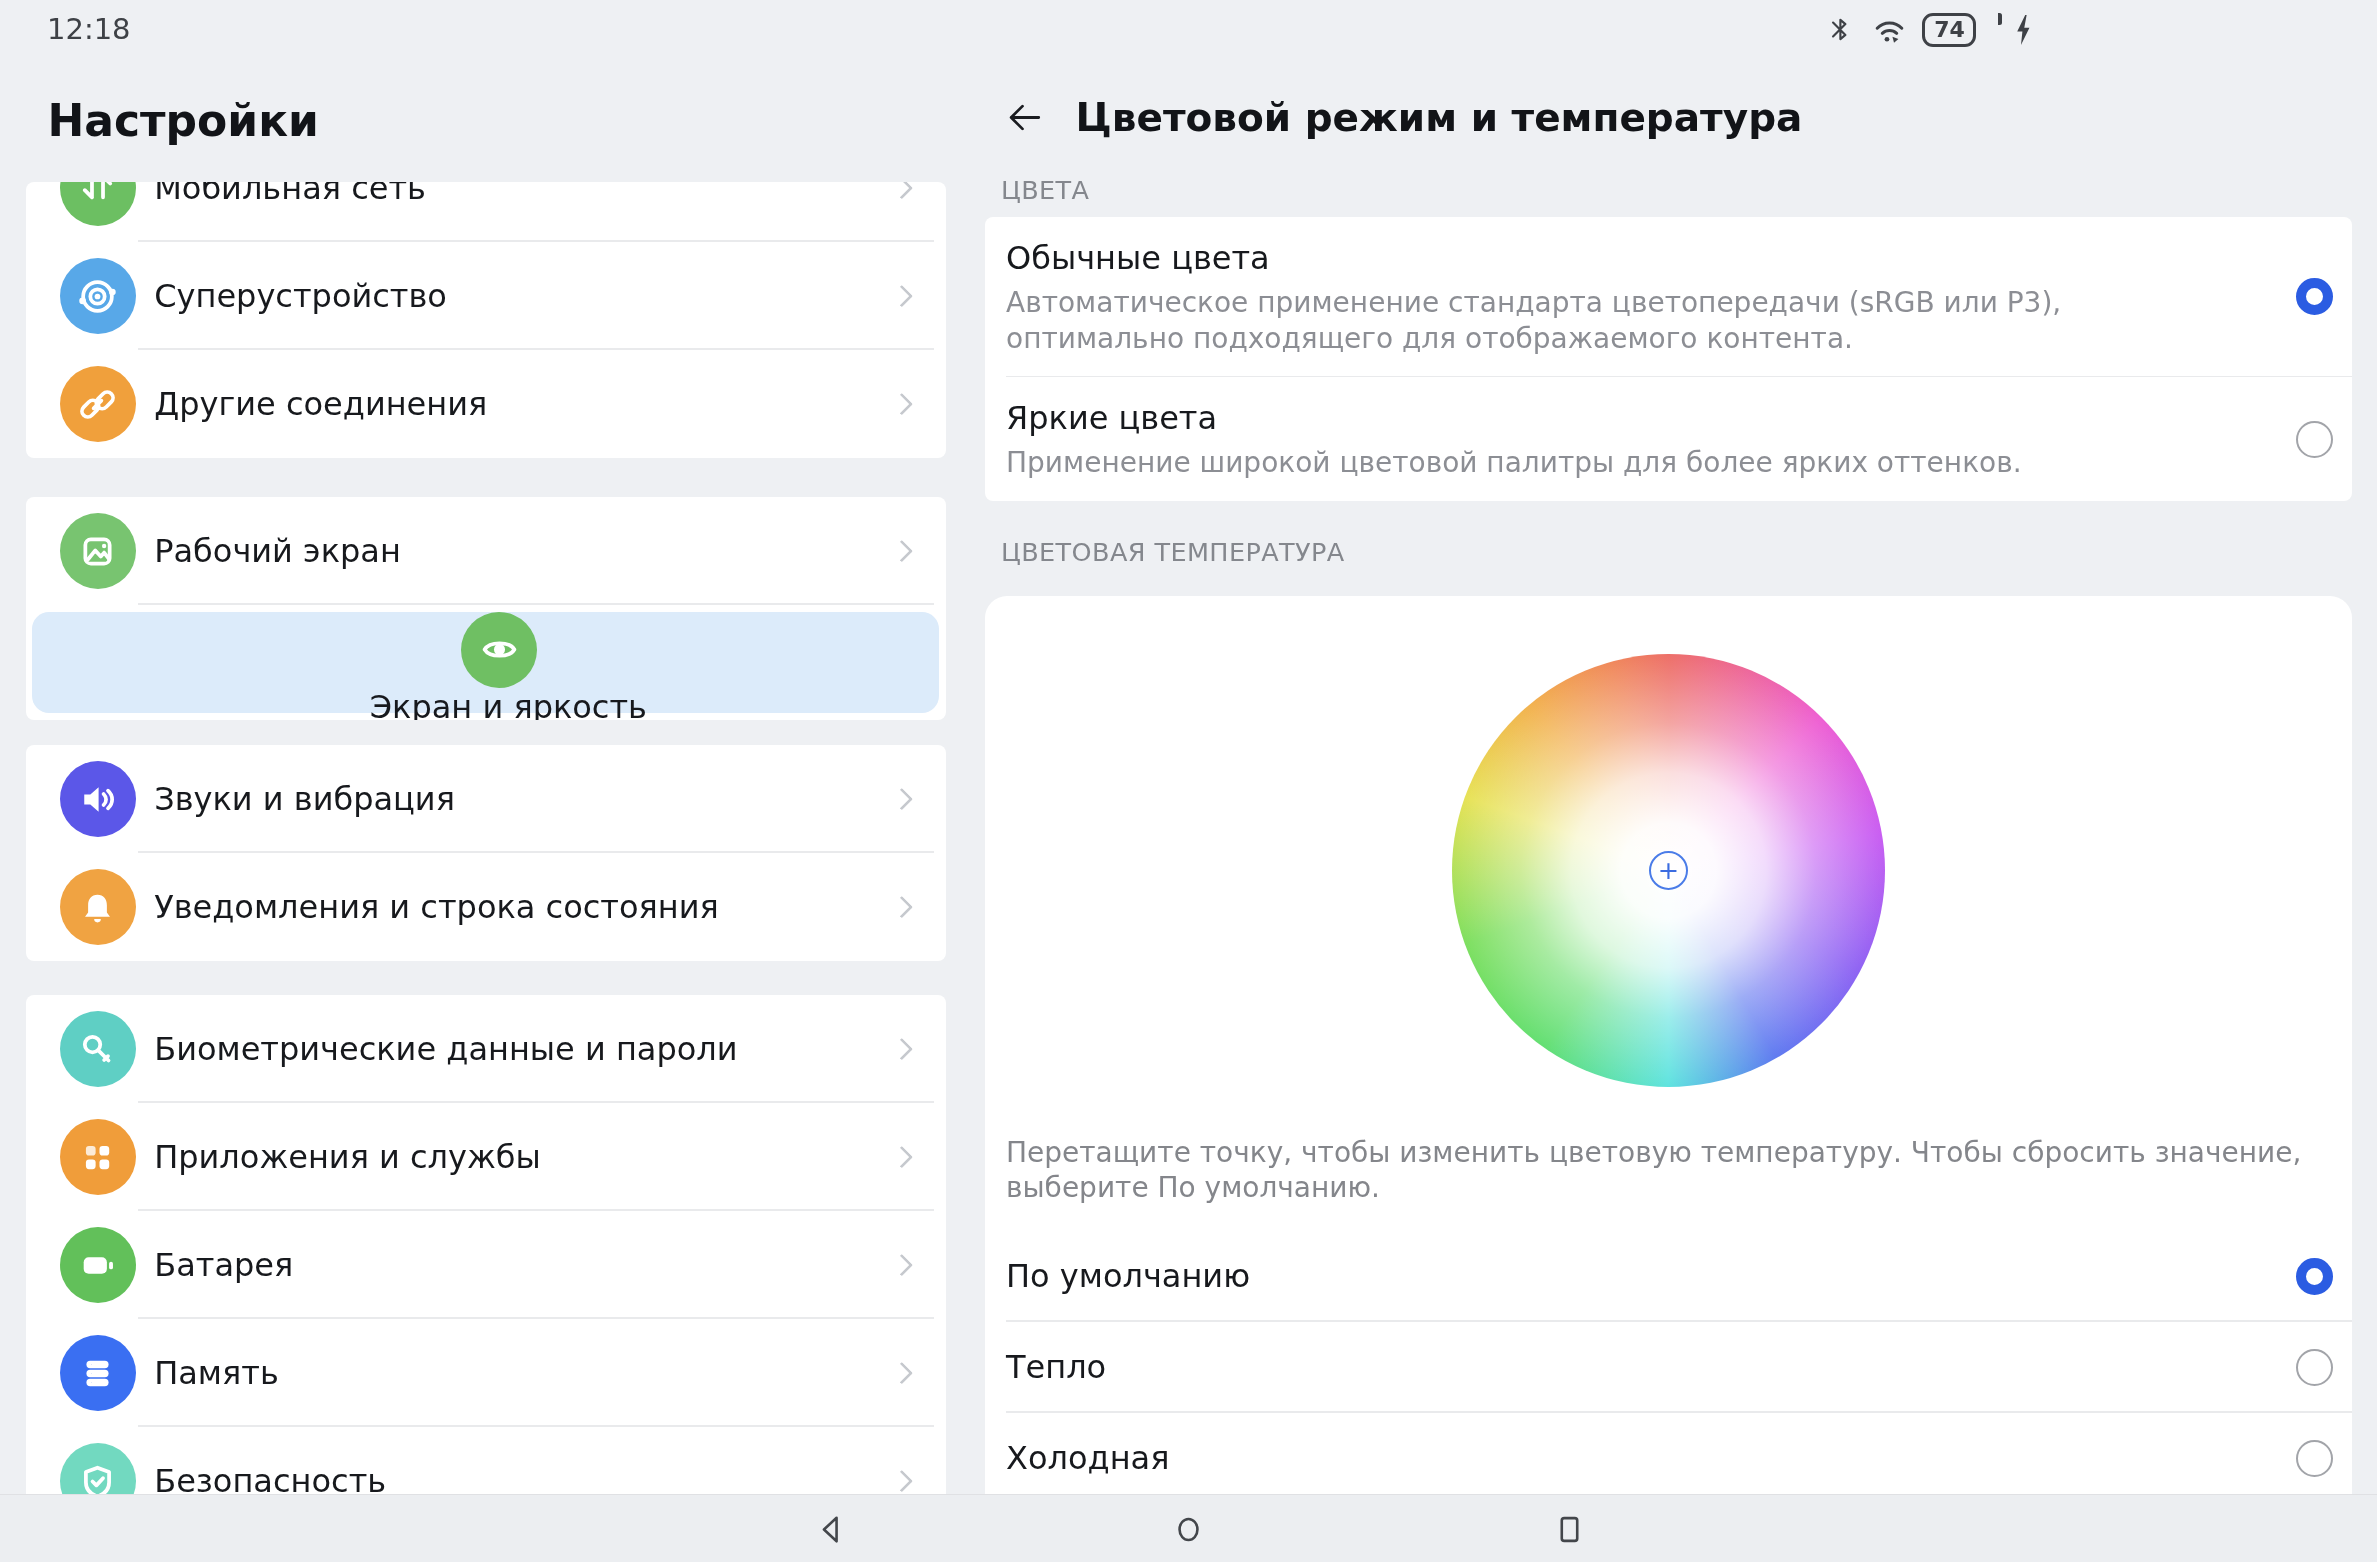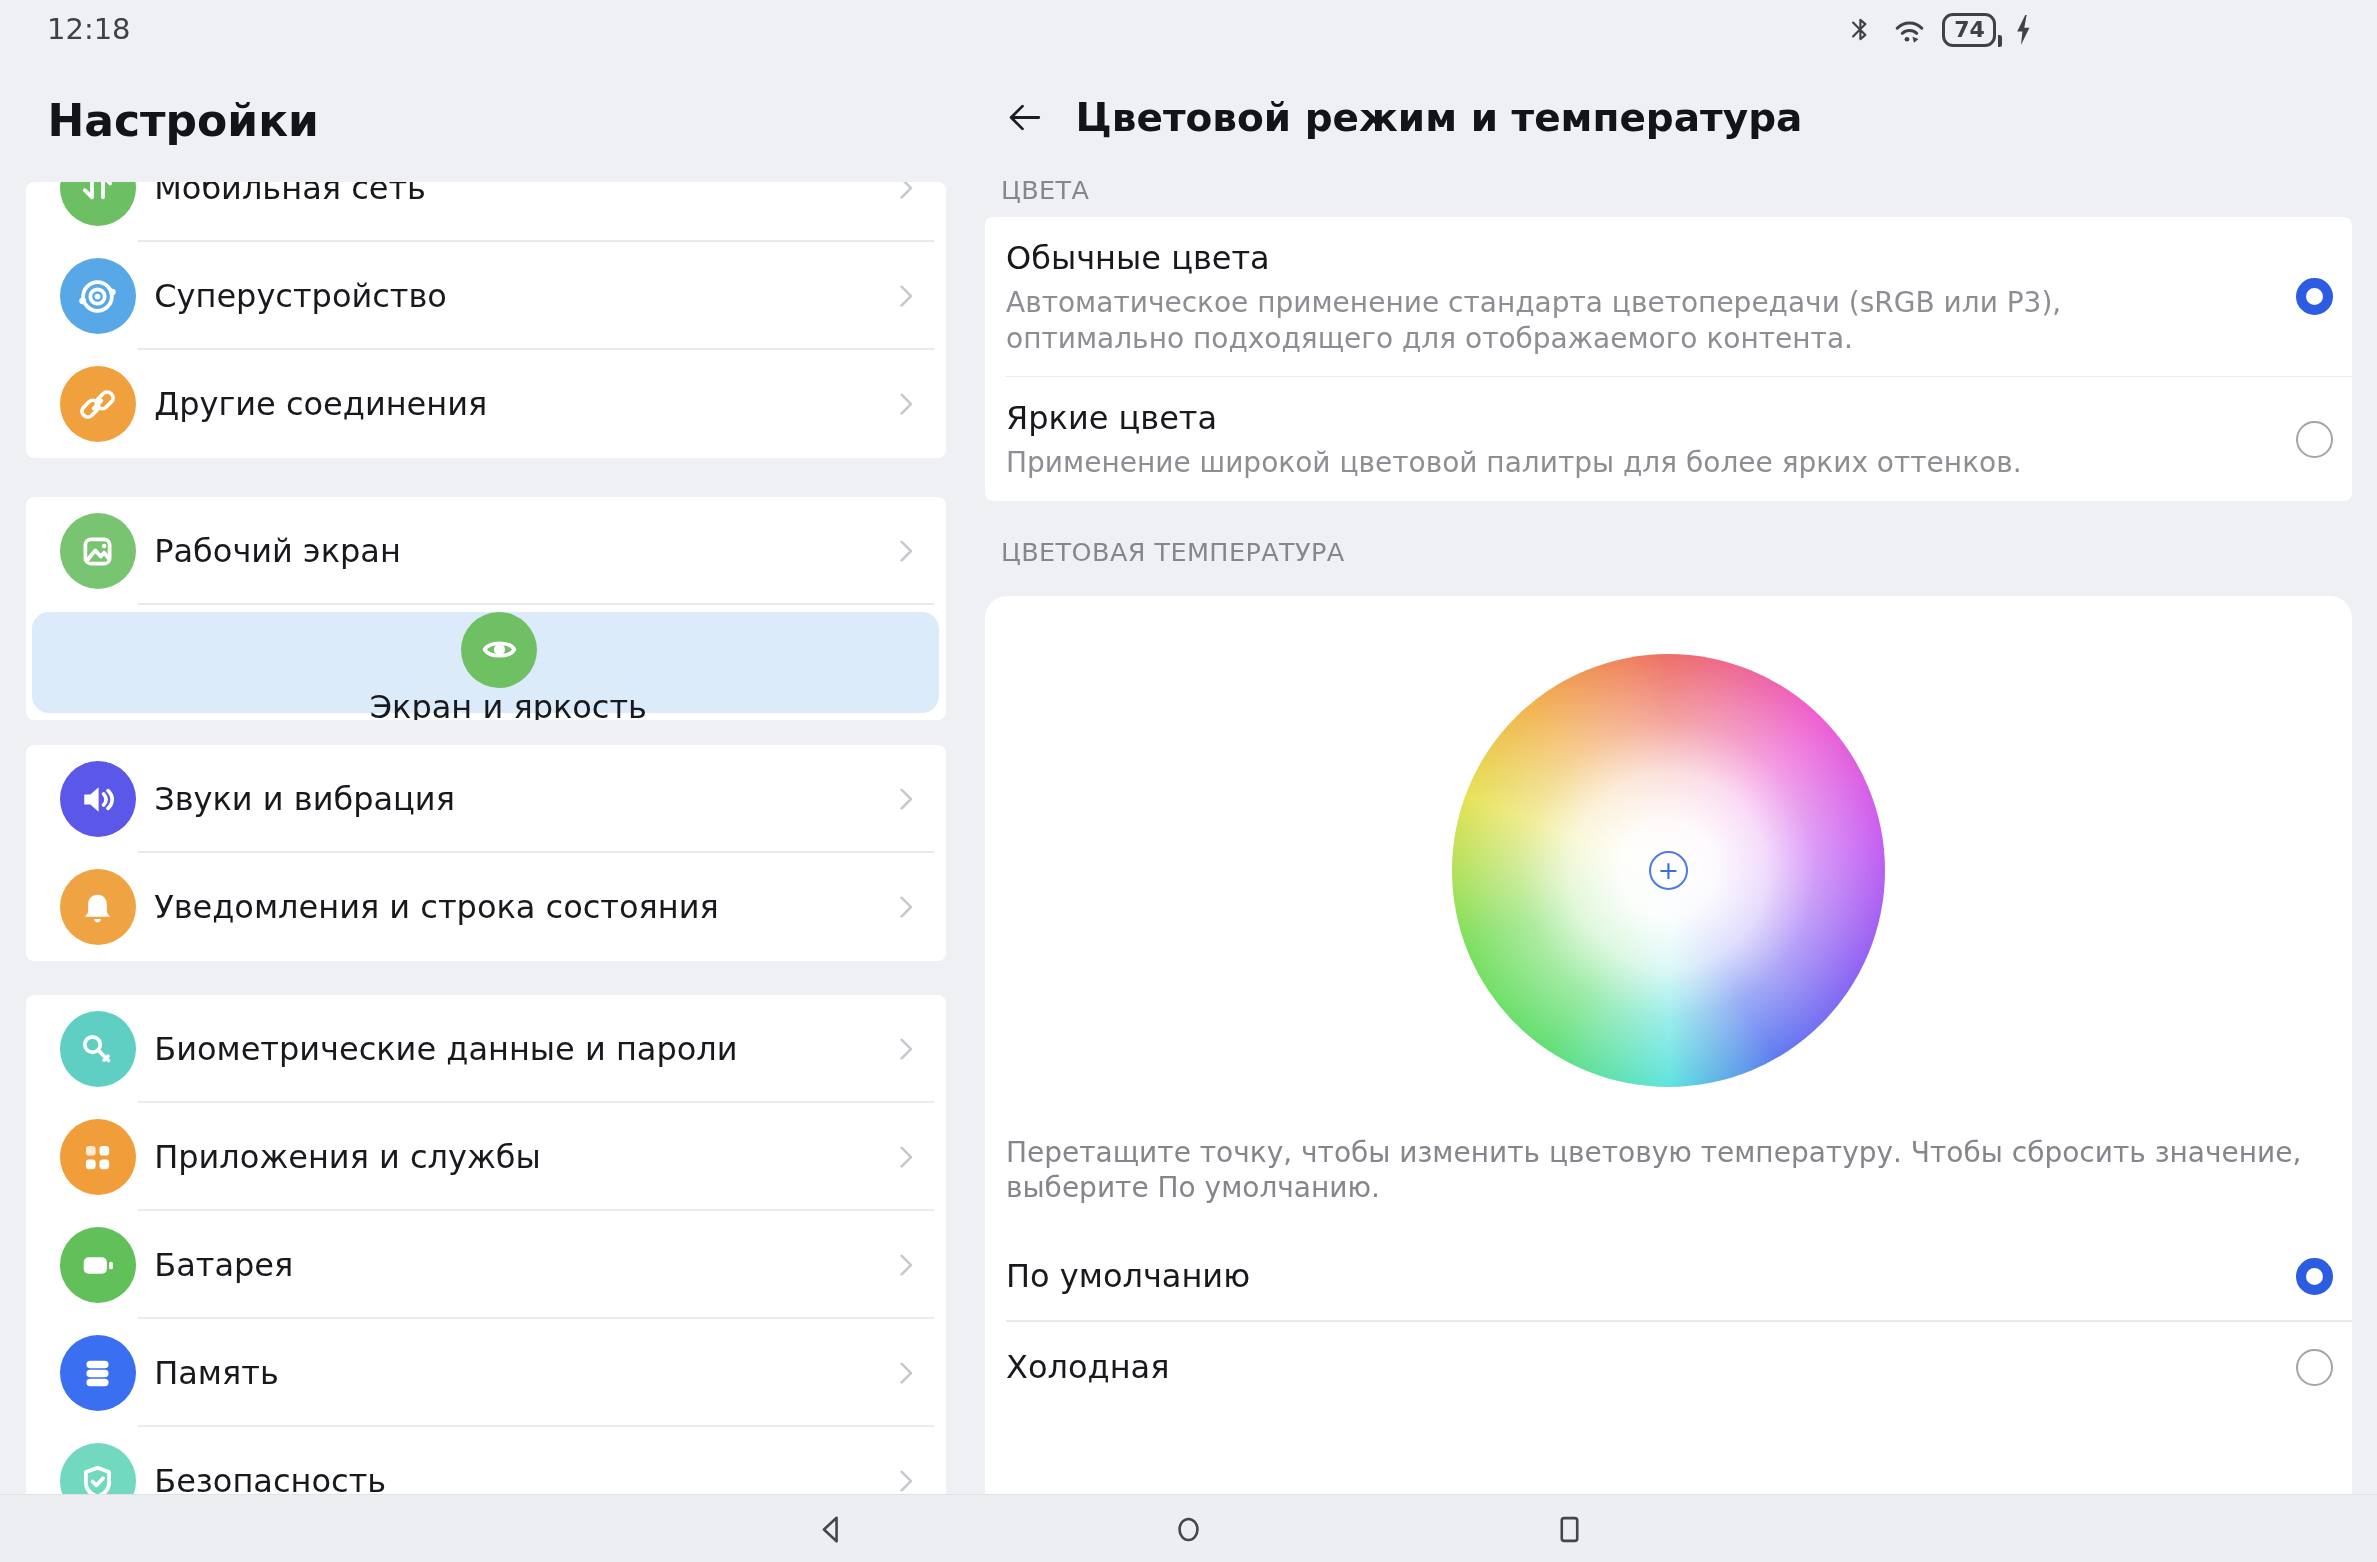--- a/index.html
+++ b/index.html
@@ -8,21 +8,21 @@
     background:#eef0f3;
     font-family:"DejaVu Sans","Liberation Sans",sans-serif;
     color:#15171b;
     -webkit-font-smoothing:antialiased;
   }
   
   .statusbar{position:absolute;top:0;left:0;width:2057px;height:59px;}
   .clock{position:absolute;left:47px;top:12px;font-size:29px;font-weight:500;color:#3e4146;}
   .sicons{position:absolute;right:24px;top:0;height:59px;display:flex;align-items:center;gap:12px;}
   .sicons svg{display:block;}
-  .batt{display:flex;align-items:flex-end;}
+  .batt{display:flex;align-items:flex-start;gap:20px;}
   .batt-body{box-sizing:border-box;width:54px;height:34px;border:3px solid #3e4146;border-radius:11px;
     display:flex;align-items:center;justify-content:center;font-size:22px;font-weight:700;color:#3e4146;}
   .batt-nub{width:4.2px;height:12px;background:#3e4146;border-radius:0 2.5px 2.5px 0;margin-left:1.7px;}
   
   .main{position:absolute;top:59px;left:0;width:2377px;height:1435px;overflow:hidden;}
   .leftcol{position:absolute;left:25.5px;top:12px;width:920px;height:1435px;overflow:hidden;}
   .rightcol{position:absolute;left:985px;top:0;width:1367px;height:1435px;overflow:hidden;}
   .pagetitle{margin:24px 0 0 22px;font-size:44px;font-weight:600;color:#121418;height:87px;}
   
   .card{background:#fff;border-radius:8px;overflow:hidden;}
@@ -282,20 +282,24 @@
     <div class="card cardB">
       <div class="wheel">
         <div class="marker">+</div>
       </div>
       <div class="hint">Перетащите точку, чтобы изменить цветовую температуру. Чтобы сбросить значение, выберите По умолчанию.</div>
       <div class="temp-rows">
         <div class="trow">
           <div class="t">По умолчанию</div>
           <div class="radio checked"></div>
         </div>
+        <div class="trow">
+          <div class="t">Тепло</div>
+          <div class="radio"></div>
+        </div>
         <div class="trow last">
           <div class="t">Холодная</div>
           <div class="radio"></div>
         </div>
       </div>
     </div>
   </div>
 </div>
 
 <div class="navbar">

